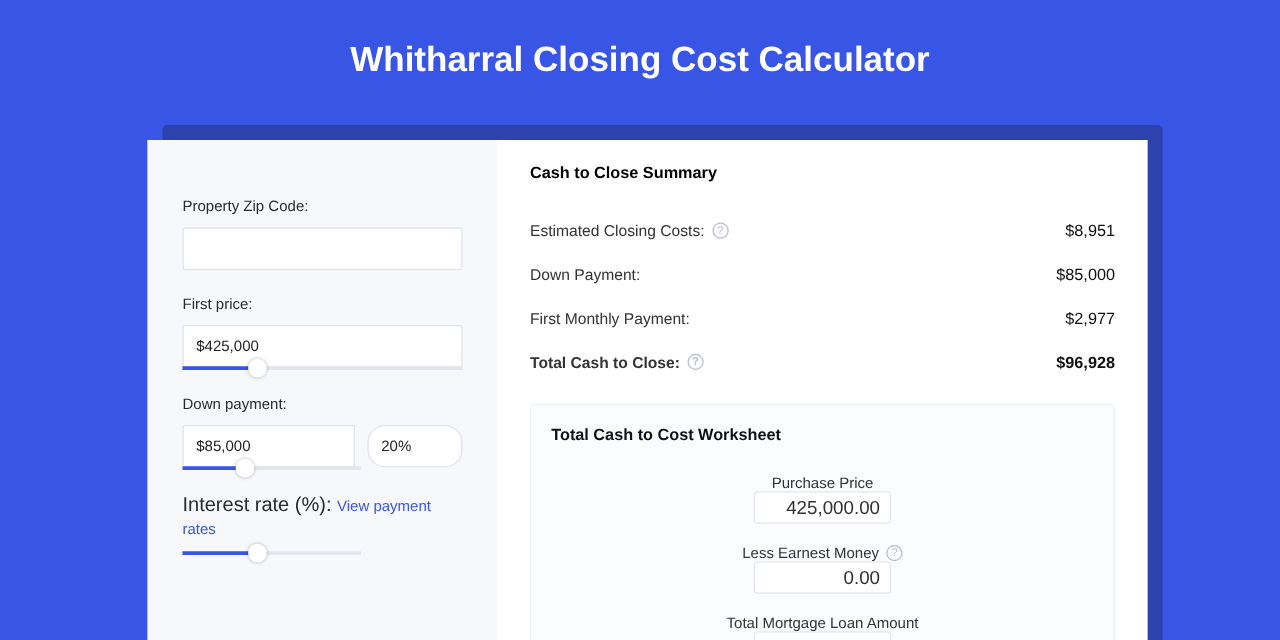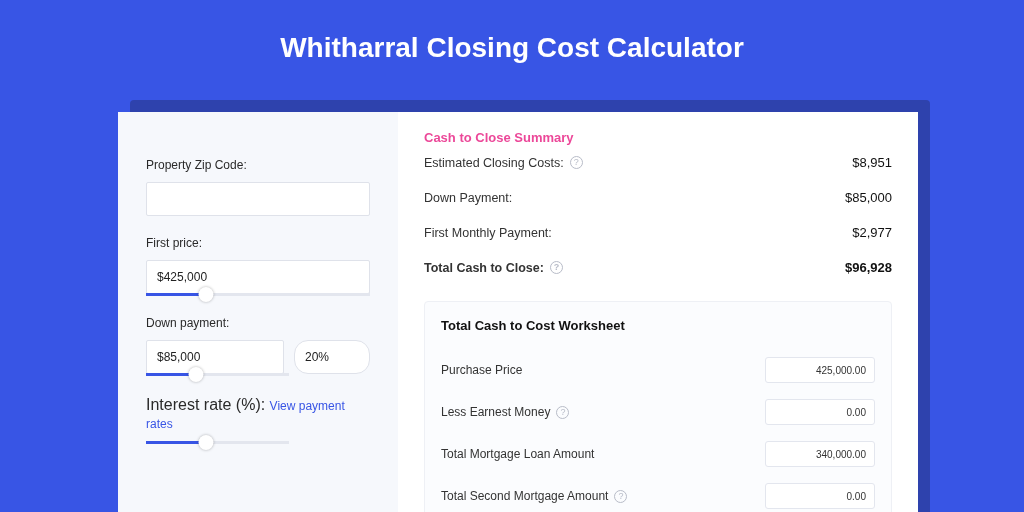--- a/index.html
+++ b/index.html
@@ -93,22 +93,22 @@
   .link {
     color: #3855e5;
     font-size: 12px;
     text-decoration: none;
   }
   .inline-label { font-size: 16px; color: #2a2a2a; }
 
   .summary-title {
     font-size: 13px;
     font-weight: 700;
-    color: #ec4899;
-    margin-bottom: 0;
+    color: #000000;
+    margin-bottom: 22px;
   }
   .summary-row {
     display: flex;
     justify-content: space-between;
     align-items: center;
     padding: 10px 0;
   }
   .summary-label {
     font-size: 12.5px;
     color: #333;
@@ -147,38 +147,39 @@
     padding: 16px 16px 6px 16px;
   }
   .worksheet-title {
     font-size: 13px;
     font-weight: 700;
     color: #111;
     margin-bottom: 16px;
   }
   .ws-row {
     display: flex;
-    justify-content: space-between;
+    justify-content: flex-end;
     align-items: center;
     padding: 8px 0;
+    flex-direction: column;
   }
   .ws-label {
     font-size: 12px;
     color: #333;
     display: flex;
     align-items: center;
     gap: 6px;
   }
   .ws-input {
     width: 110px;
     height: 26px;
     border: 1px solid #e3e6ee;
     border-radius: 3px;
     background: #fff;
-    font-size: 10px;
+    font-size: 15px;
     color: #333;
     text-align: right;
     padding: 0 8px;
   }
 </style>
 </head>
 <body>
 
 <h1 class="page-title">Whitharral Closing Cost Calculator</h1>
 

